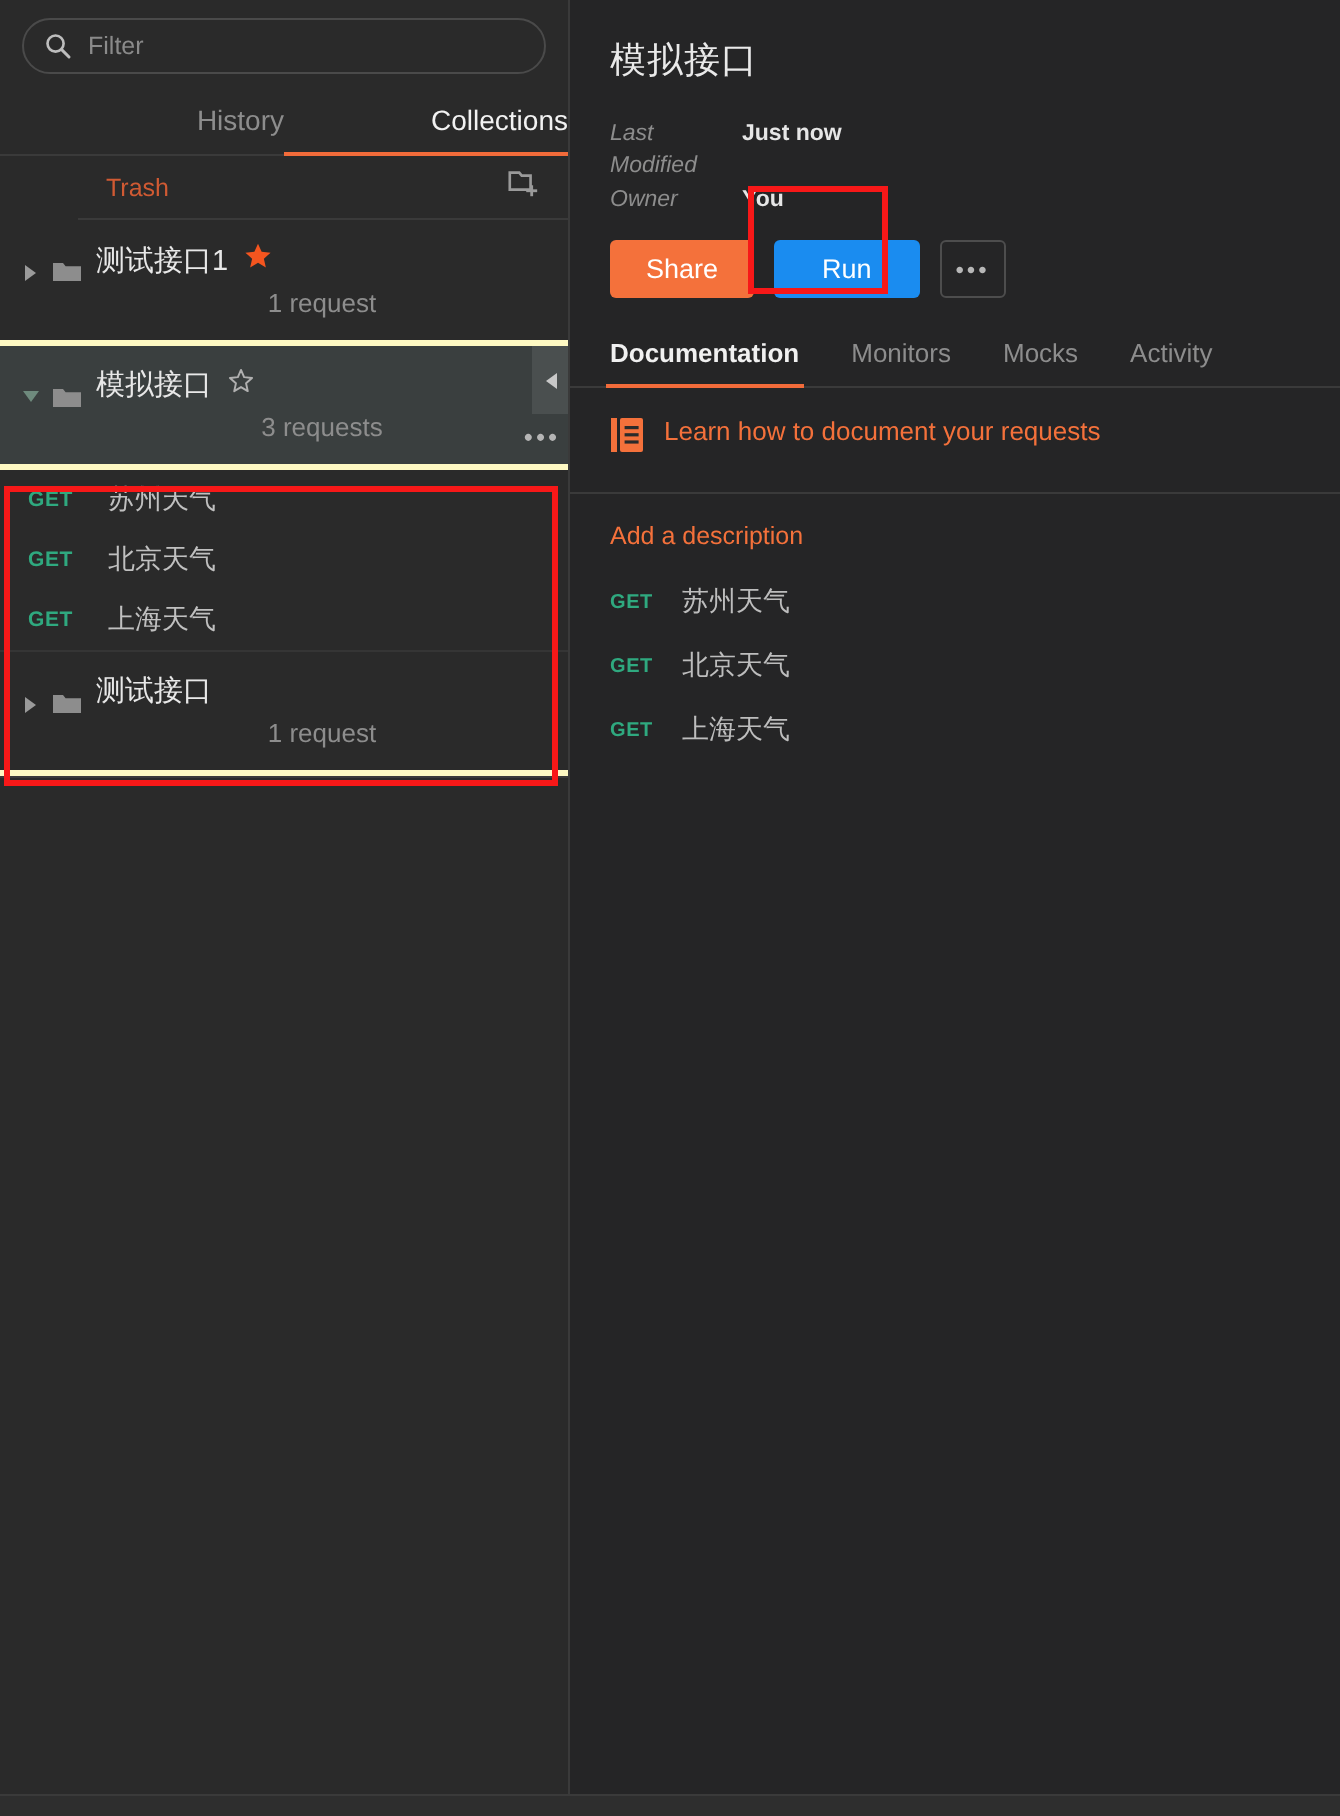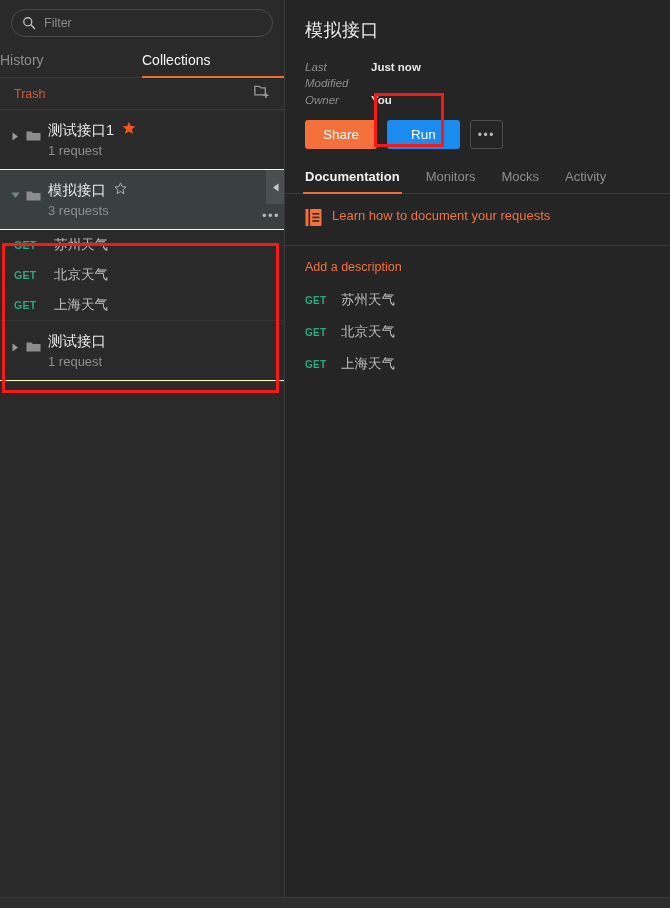--- a/index.html
+++ b/index.html
@@ -57,21 +57,21 @@
     font-family: "Liberation Sans", sans-serif;
   }
   .filter-input::placeholder { color: #8a8a8a; }
 
   .tabs-row {
     display: flex;
     border-bottom: 1px solid #3a3a3a;
   }
   .tabl {
     flex: 1;
-    text-align: left;
+    text-align: right;
     padding: 7px 0 9px 0;
     font-size: 14px;
     color: #8d8d8d;
     cursor: pointer;
     position: relative;
   }
   .tabl.active { color: #f2f2f2; }
   .tabl.active::after {
     content: "";
     position: absolute;
@@ -80,35 +80,37 @@
     background: #f26b3a;
   }
 
   .trash-row {
     height: 32px;
     display: flex;
     align-items: center;
     justify-content: space-between;
     padding: 0 14px 0 14px;
     border-bottom: 1px solid #3a3a3a;
+    margin-left: 39px;
   }
   .trash-label { color: #d05a33; font-size: 12.5px; }
 
   .coll-list {
     flex: 1 1 auto;
     overflow: hidden;
     min-height: 0;
   }
   .coll-item {
     position: relative;
-    border-bottom: 1px solid #fef9c3;
+    border-bottom: 3px solid #fef9c3;
     padding: 11px 10px 11px 8px;
     display: flex;
     align-items: flex-start;
     cursor: pointer;
+    text-align: center;
   }
   .coll-item.selected { background: #3a3f3f; }
   .caret {
     width: 14px; flex: 0 0 14px;
     padding-top: 11px;
     display: flex; justify-content: center;
   }
   .folder-ic {
     width: 22px; flex: 0 0 22px;
     padding-top: 9px;

